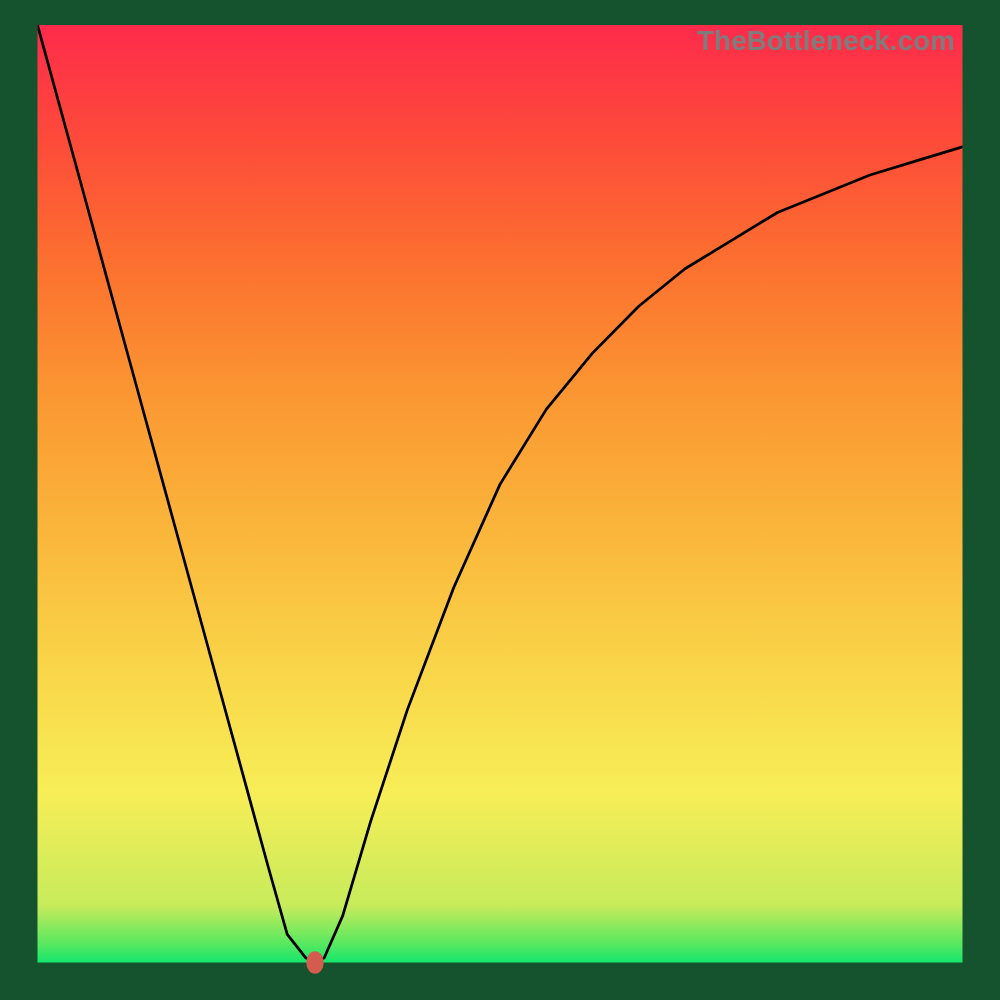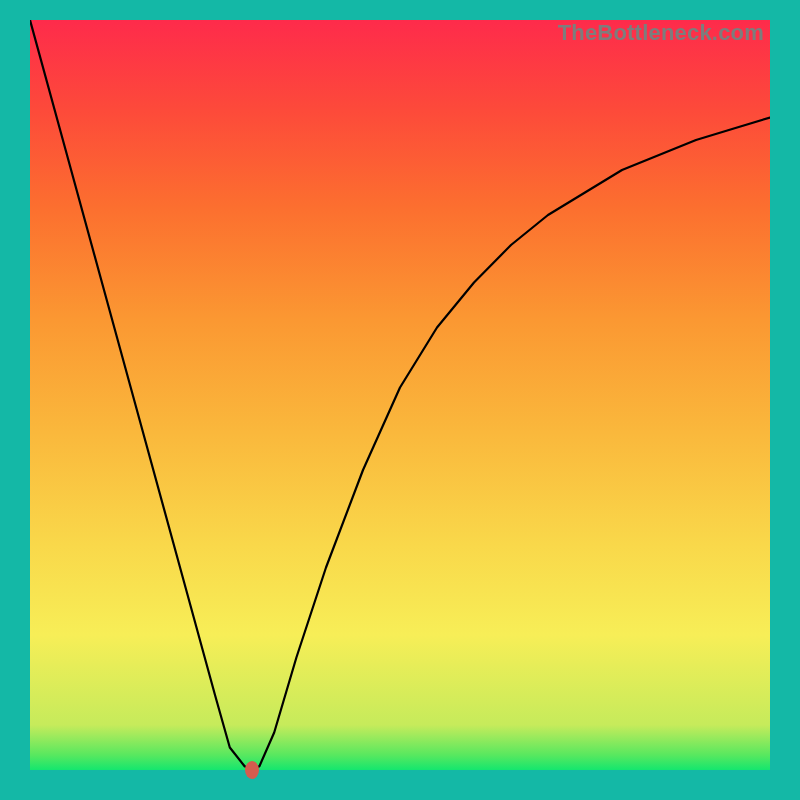--- a/index.html
+++ b/index.html
@@ -8,21 +8,21 @@
     width: 800px;
     height: 800px;
     background: #000;
     font-family: Arial, Helvetica, sans-serif;
     overflow: hidden;
   }
   .frame {
     position: relative;
     width: 800px;
     height: 800px;
-    background: #14b8a6;
+    background: #14532d;
   }
   .plot {
     position: absolute;
     left: 30px;
     top: 20px;
     width: 740px;
     height: 750px;
     
     background: linear-gradient(to top,
       #15e66e 0%,

